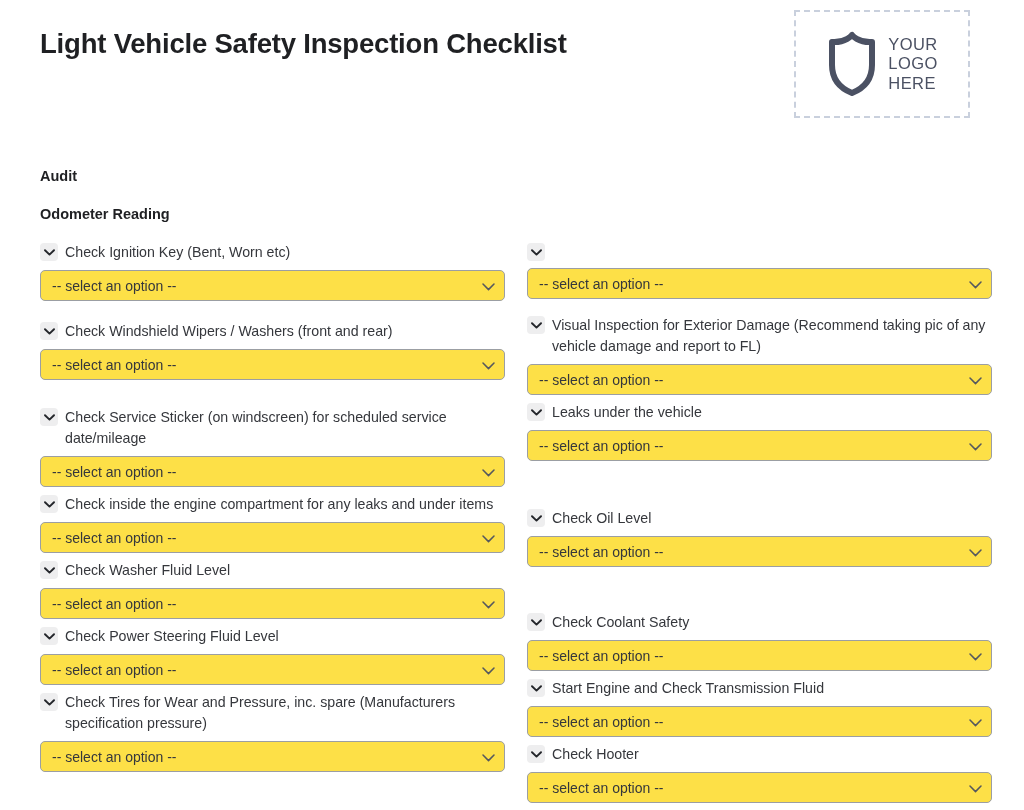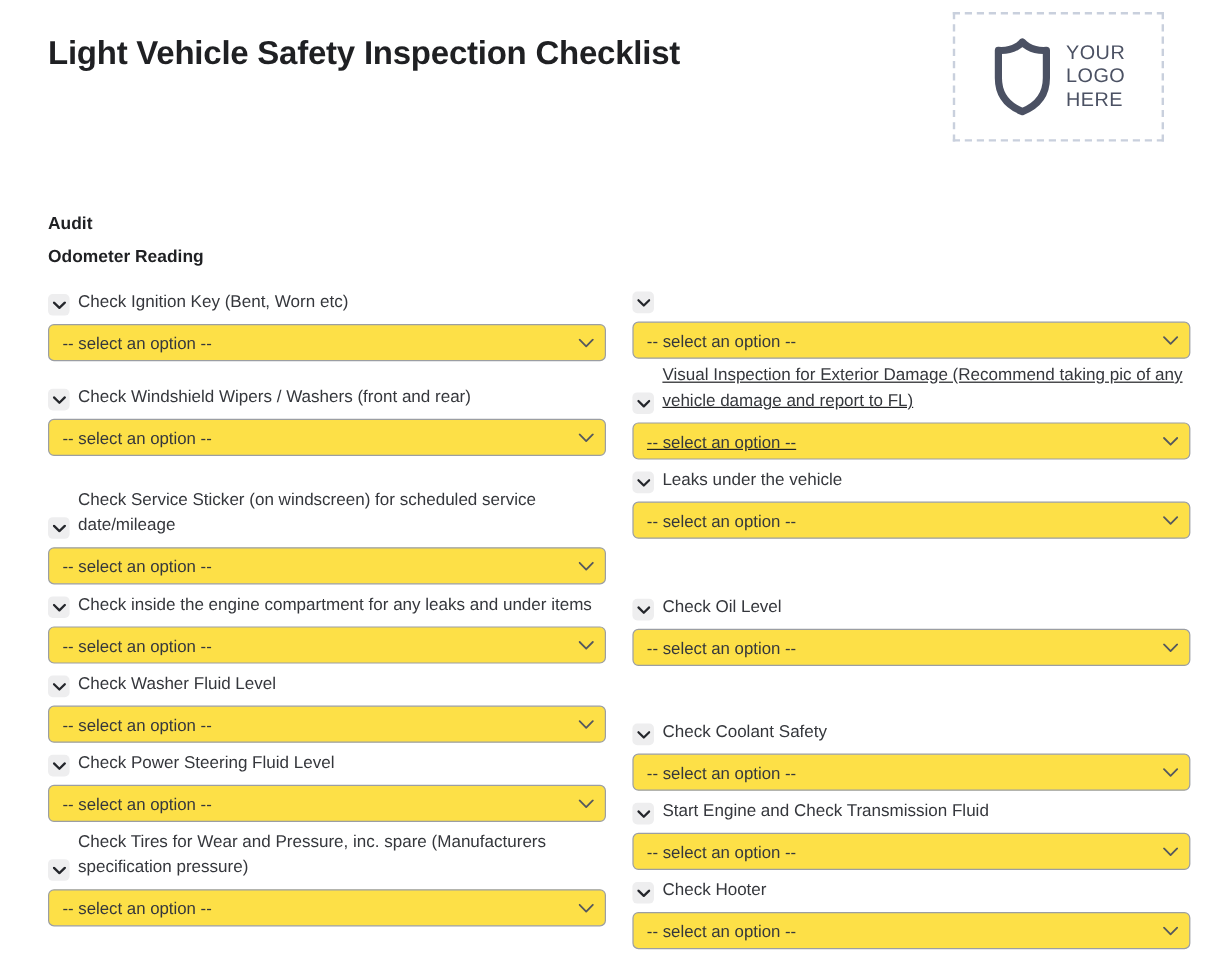--- a/index.html
+++ b/index.html
@@ -69,41 +69,41 @@
     letter-spacing: 0.4px;
   }
 
   
   .section-heading {
     font-size: 14.5px;
     font-weight: bold;
     color: #1f2023;
     line-height: 1;
   }
-  .heading-audit { position: absolute; left: 40px; top: 180px; }
+  .heading-audit { position: absolute; left: 40px; top: 169px; }
   .heading-odo   { position: absolute; left: 40px; top: 207px; }
 
   
   .columns {
     position: absolute;
     left: 40px;
     top: 238px;
     width: 951px;
     display: flex;
     gap: 22px;
   }
 
   .col { width: 465px; flex: 0 0 465px; }
 
   
   .item { position: relative; }
 
   .q-row {
     display: flex;
-    align-items: flex-end;
+    align-items: flex-start;
     gap: 7px;
     padding-top: 4px;
   }
 
   .chevron-chip {
     flex: 0 0 auto;
     width: 18px;
     height: 18px;
     border-radius: 4px;
     background: #eeeeef;
@@ -299,21 +299,21 @@
               </svg>
             </span>
           </div>
           <div class="select-box">
             <span class="select-value">-- select an option --</span>
             <span class="select-caret"><svg width="13" height="8" viewBox="0 0 13 8">
                 <path d="M1 1 L6.5 6.6 L12 1" fill="none" stroke="#55585e" stroke-width="1.5" stroke-linecap="round" stroke-linejoin="round"></path>
               </svg></span>
           </div>
         </div>
-        <div class="item" style="margin-top: 0px; text-decoration: underline;">
+        <div class="item" style="margin-top: 12px;">
           <div class="q-row">
             <span class="chevron-chip">
               <svg width="11" height="7" viewBox="0 0 11 7">
                 <path d="M1 1.2 L5.5 5.6 L10 1.2" fill="none" stroke="#24262b" stroke-width="1.9" stroke-linecap="round" stroke-linejoin="round"></path>
               </svg>
             </span>
             <span class="q-label">Visual Inspection for Exterior Damage (Recommend taking pic of any vehicle damage and report to FL)</span>
           </div>
           <div class="select-box">
             <span class="select-value">-- select an option --</span>

